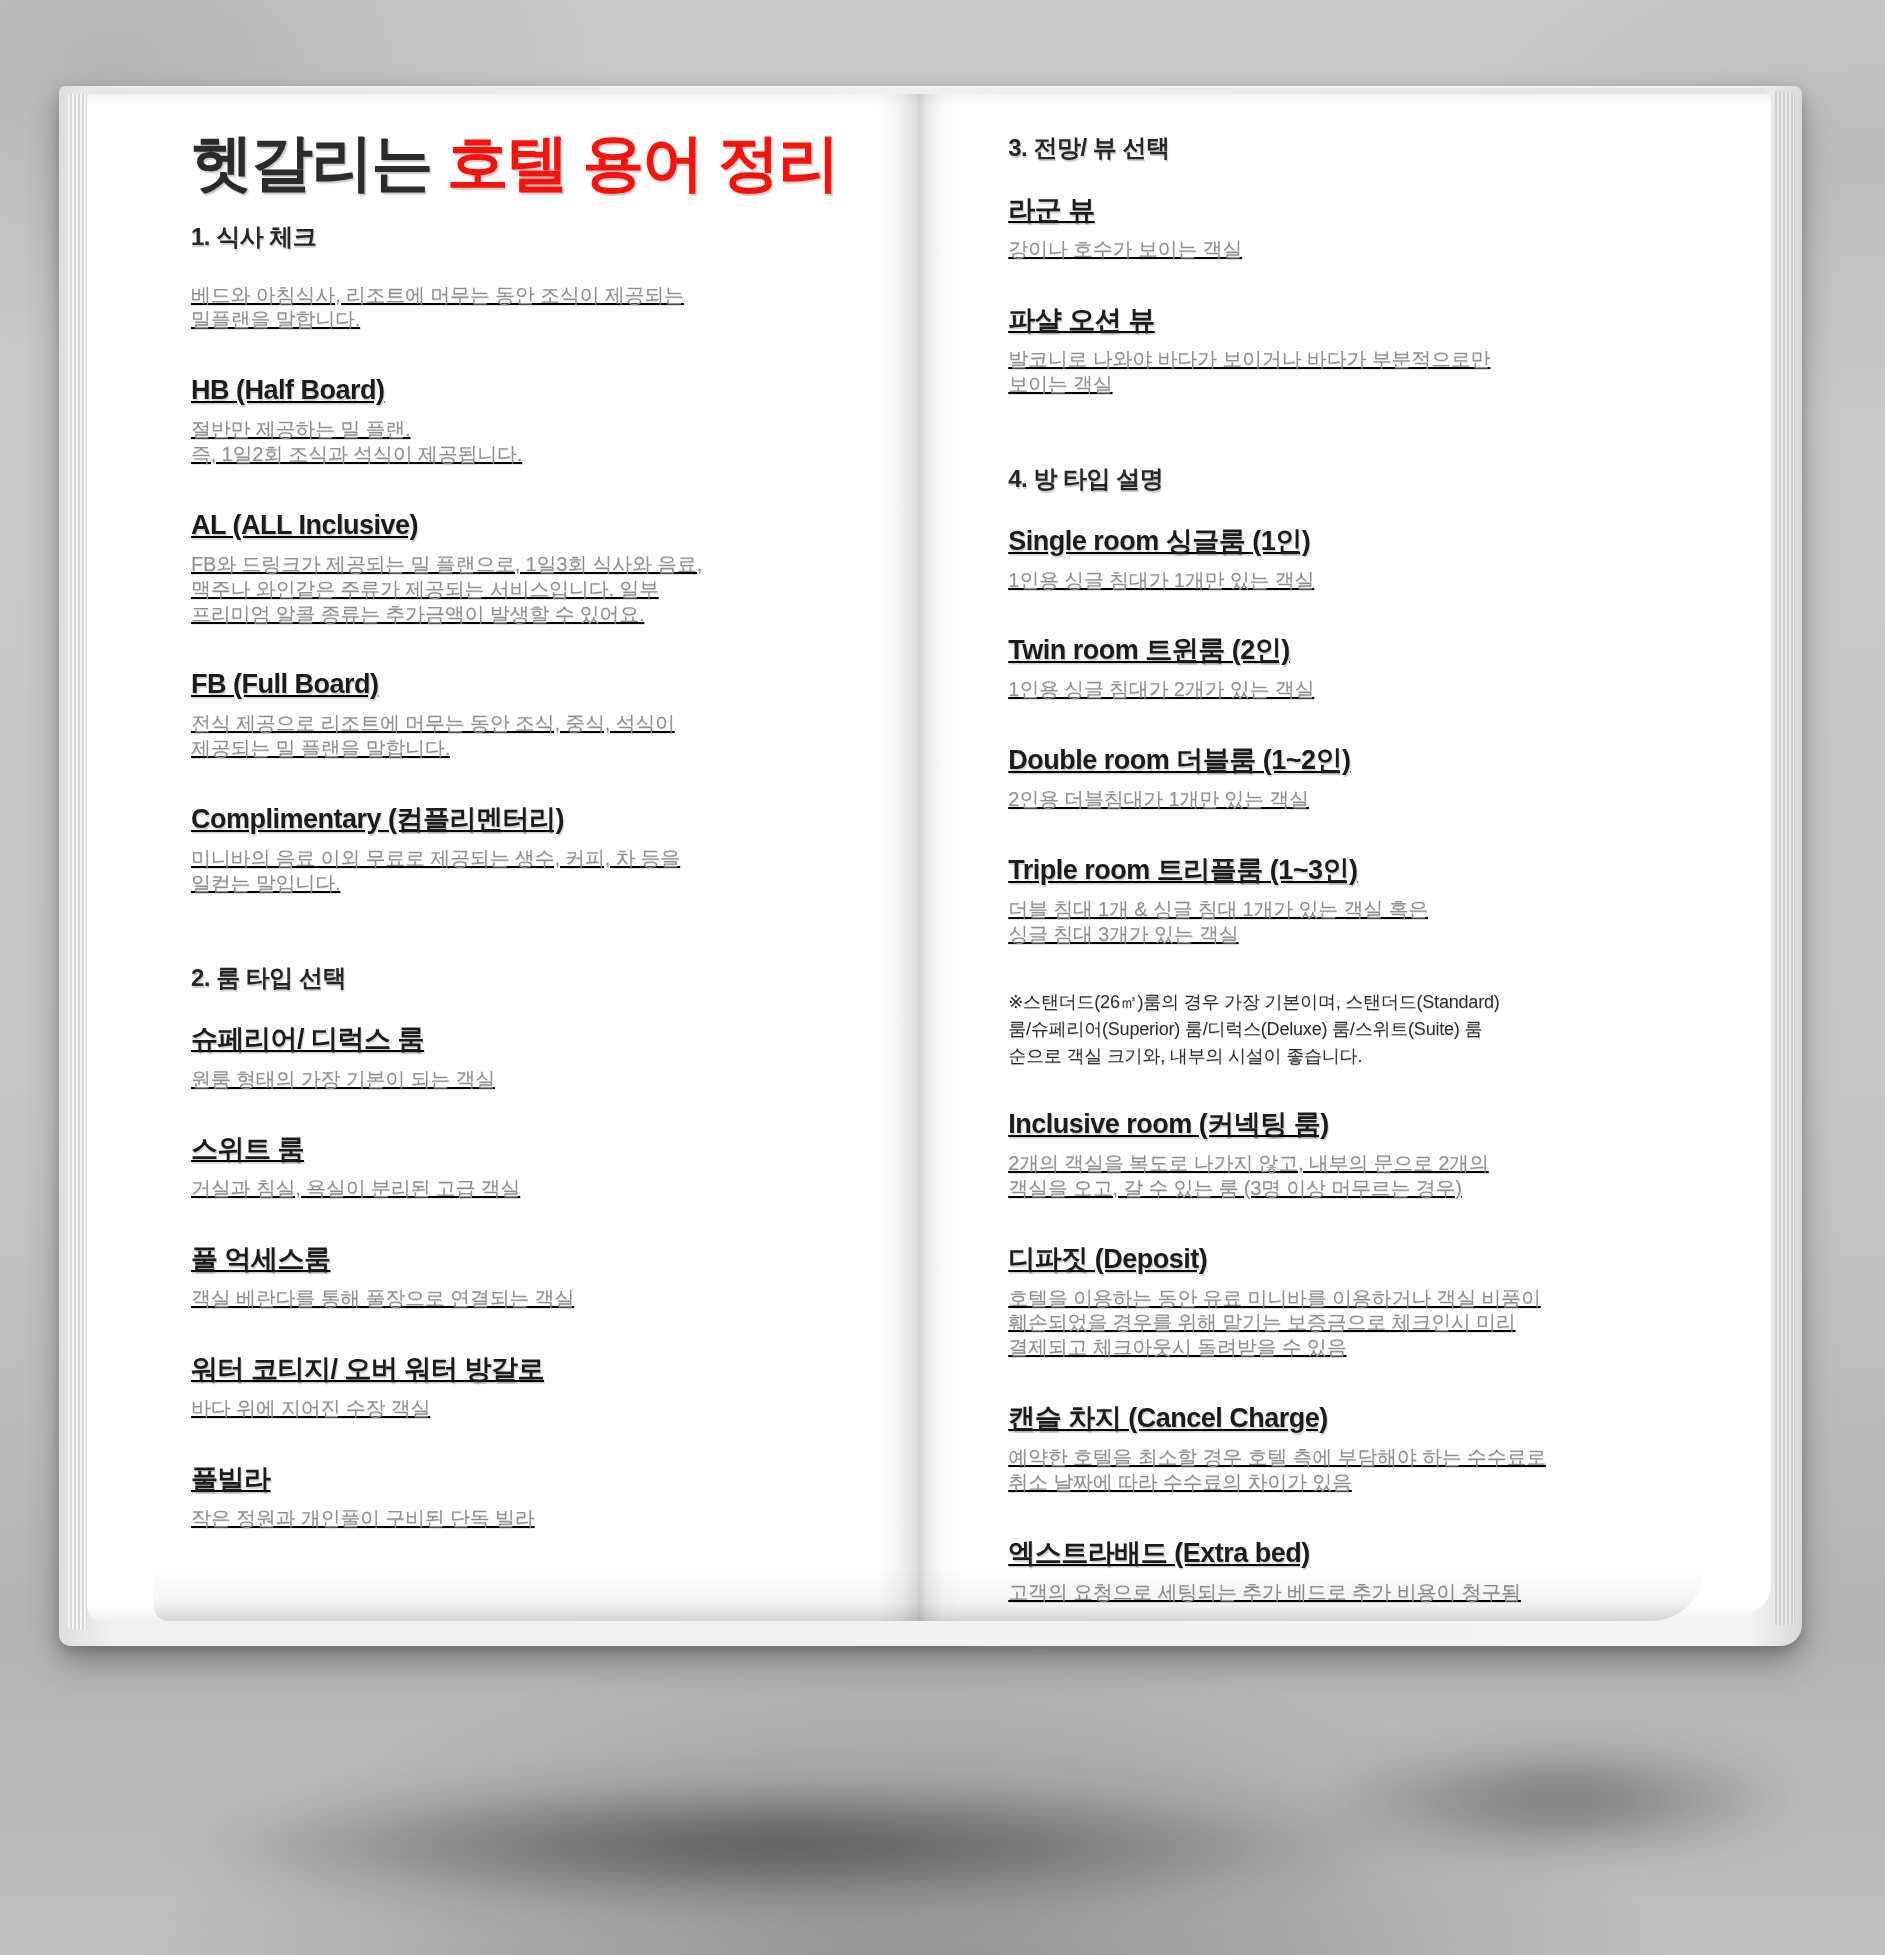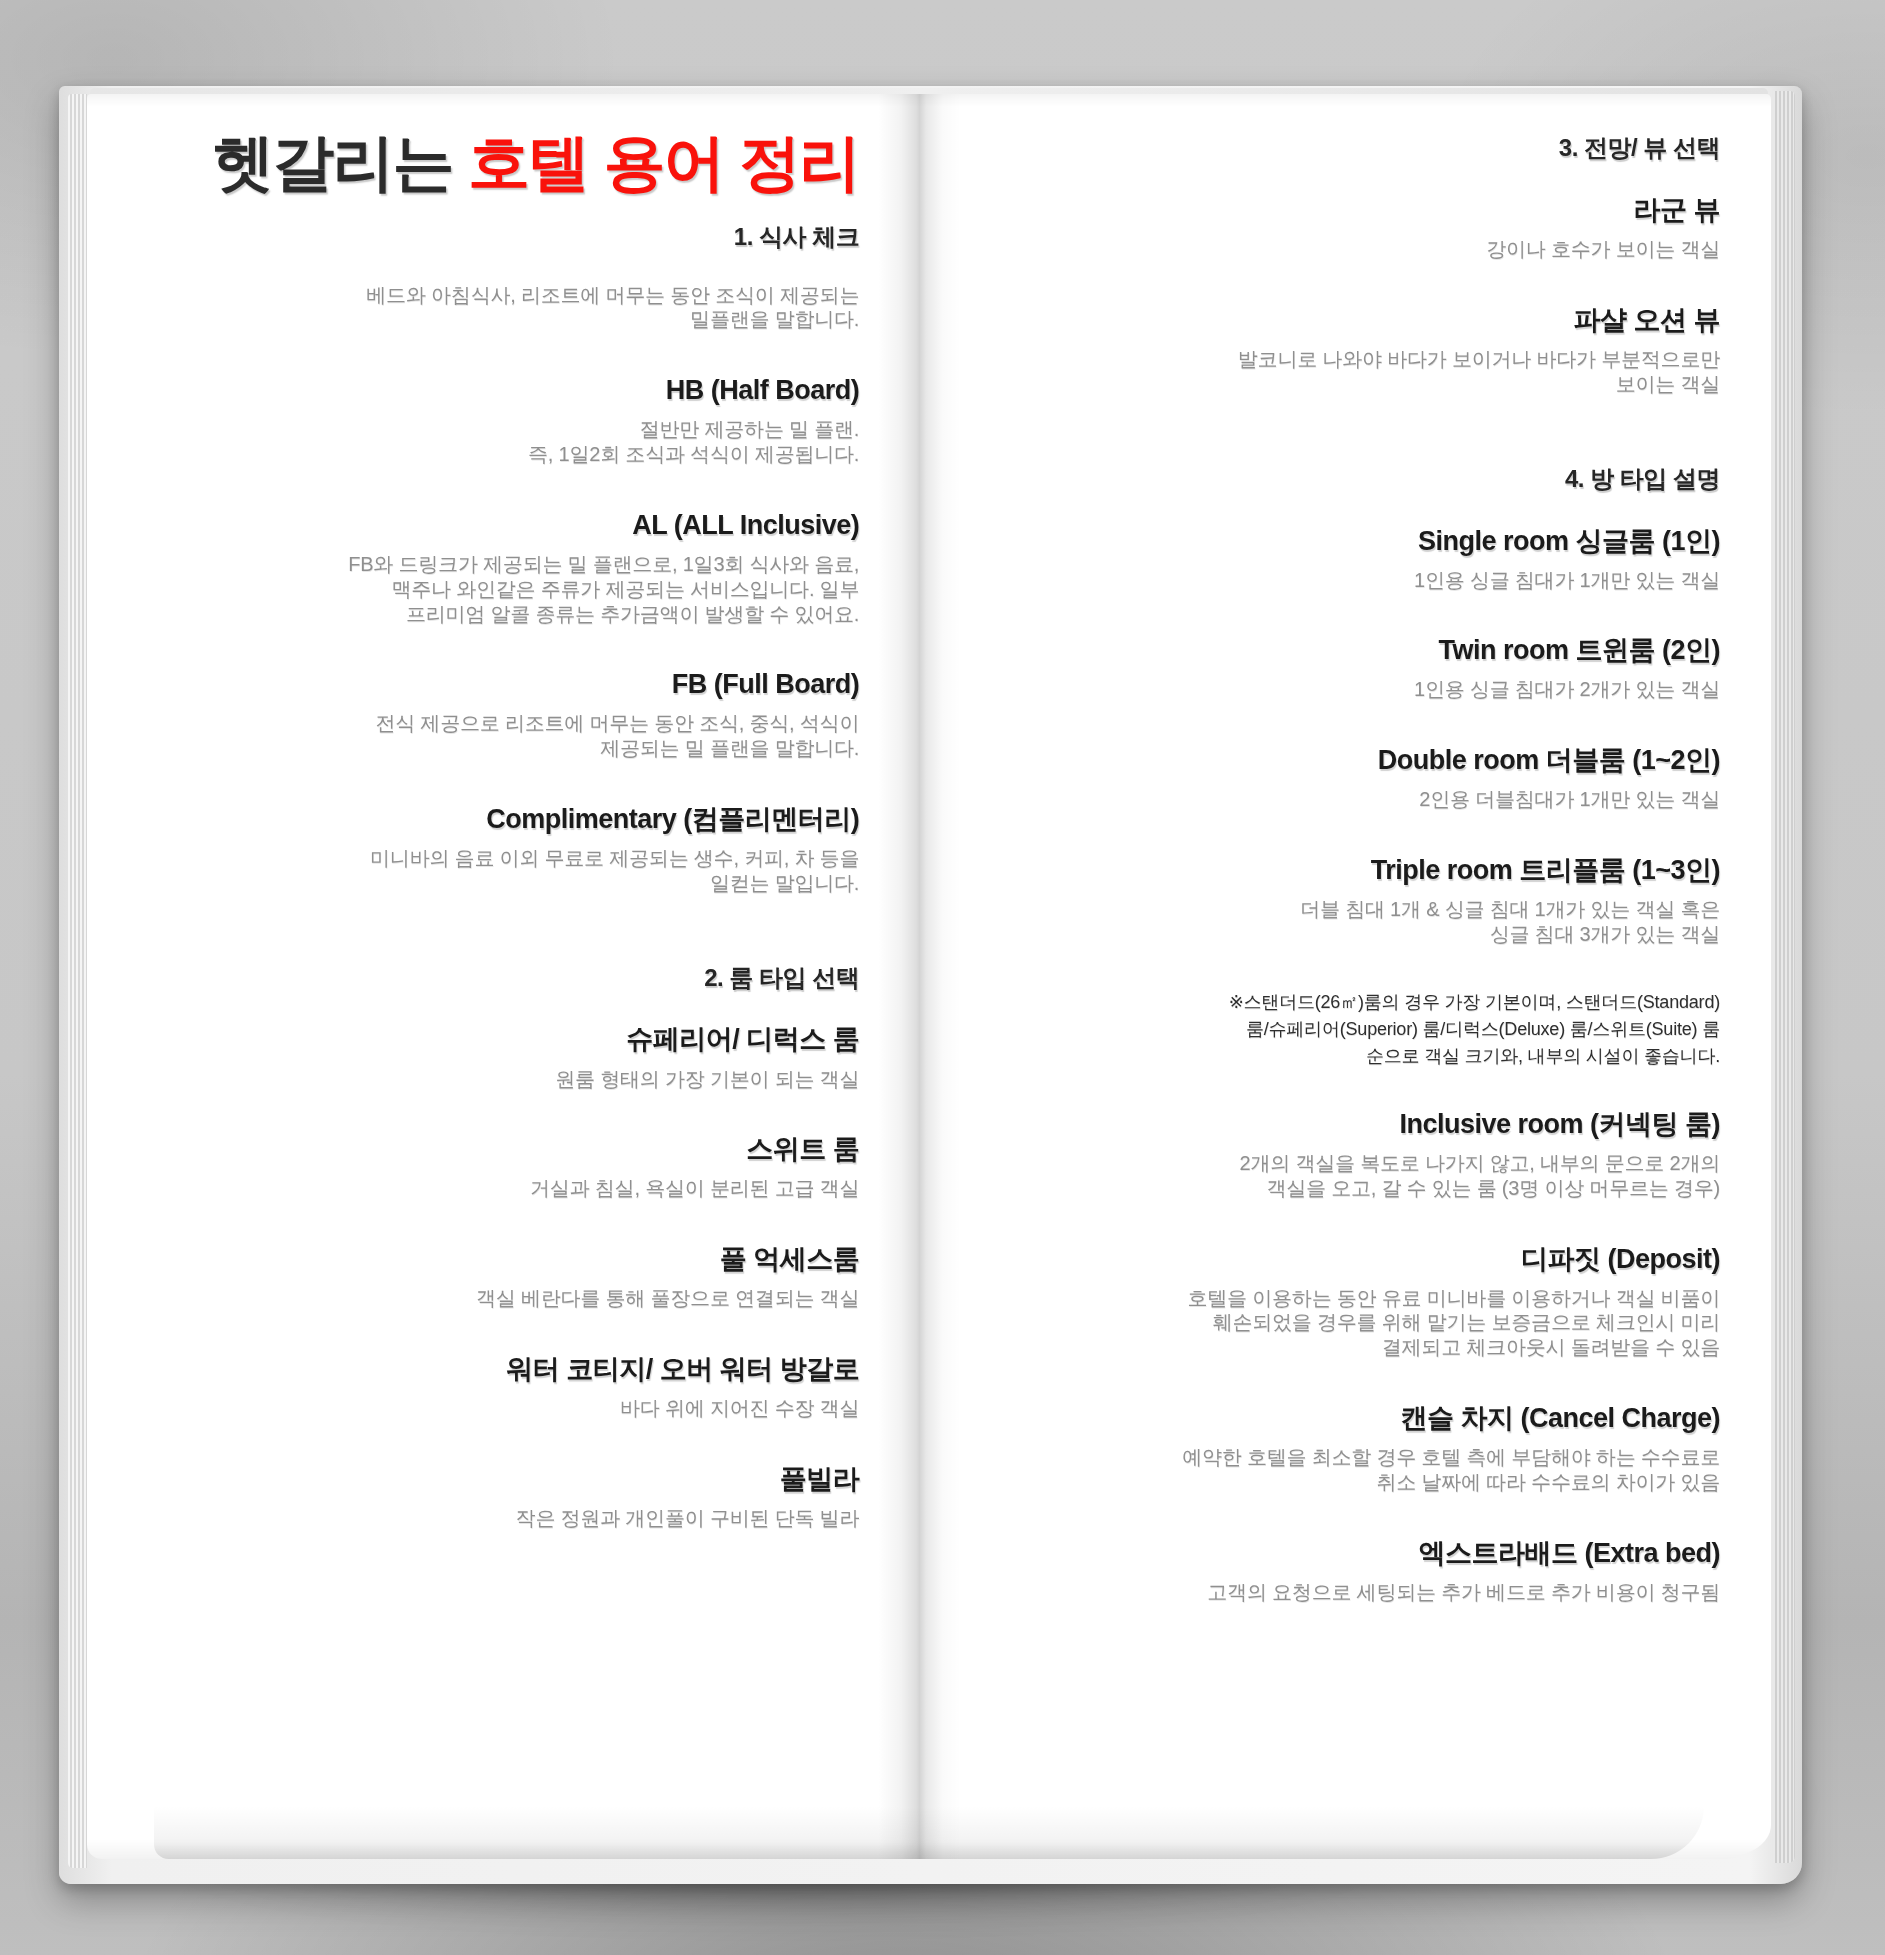--- a/index.html
+++ b/index.html
@@ -22,25 +22,24 @@
     background:radial-gradient(55% 60% at 42% 45%, rgba(0,0,0,0.50), rgba(0,0,0,0) 72%);
     filter:blur(20.4px);
   }
   .shadow-right{
     position:absolute;left:1215px;top:1730px;width:632px;height:156px;
     background:radial-gradient(55% 55% at 55% 45%, rgba(0,0,0,0.38), rgba(0,0,0,0) 70%);
     filter:blur(19.4px);
   }
   
   .book{
-    position:absolute;left:59px;top:86px;width:1743px;height:1798px;
+    position:absolute;left:59px;top:86px;width:1743px;height:1560px;
     background:linear-gradient(90deg,#dedede 0%,#f0f0f0 3%,#f4f4f4 97%,#d9d9d9 100%);
     border-radius:5.8px 7.8px 21.4px 11.7px;
     box-shadow:0 16.5px 34px rgba(0,0,0,0.28), 0 4.9px 11.7px rgba(0,0,0,0.18);
-    text-align:right;
   }
   .stack-left{
     position:absolute;left:8.7px;top:7.8px;bottom:16.5px;width:19.4px;
     background:repeating-linear-gradient(90deg,#f5f5f5 0 1.9px,#d7d7d7 1.9px 3.9px);
     border-radius:3.9px 0 0 4.9px;
   }
   .stack-right{
     position:absolute;right:6.8px;top:4.9px;bottom:21.4px;width:22.4px;
     background:repeating-linear-gradient(90deg,#e9e9e9 0 1.9px,#cfcfcf 1.9px 3.9px);
     border-radius:0 4.9px 6.8px 0;
@@ -85,21 +84,21 @@
     white-space:nowrap;
   }
   .title .red{color:#f9120b;}
   .sec{
     margin:16.5px 0 31px;font-size:24px;line-height:1.2;font-weight:800;
     color:#262626;letter-spacing:-0.5px;
     text-shadow:1px 1.5px 1px rgba(0,0,0,0.20);
   }
   .sec.sec-first{margin-top:12.6px;}
   .sec.sec-follow{margin-top:68px;}
-  .entry{margin-bottom:42px;}
+  .entry{margin-bottom:42px;text-decoration:underline;}
   .term{
     font-size:27px;line-height:1.2;font-weight:700;color:#1b1b1b;
     letter-spacing:-0.5px;margin-bottom:10.7px;
     text-shadow:1px 1.5px 1px rgba(0,0,0,0.18);
   }
   .desc{
     font-size:20px;line-height:1.24;color:#8f8f8f;letter-spacing:-0.2px;
     white-space:pre-line;text-shadow:0.5px 1px 0.5px rgba(0,0,0,0.10);
   }
   .note{

